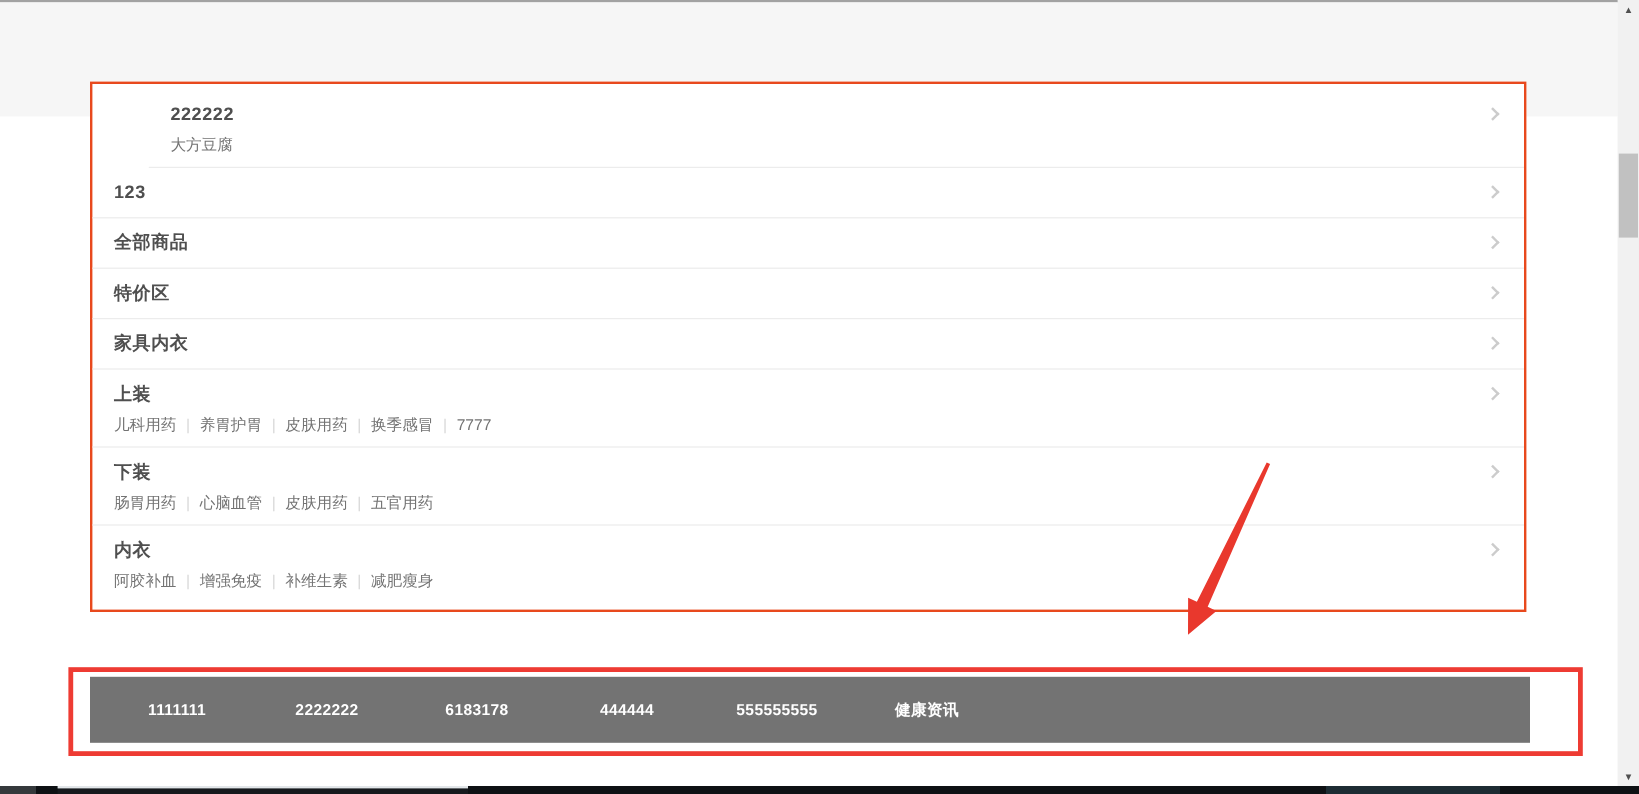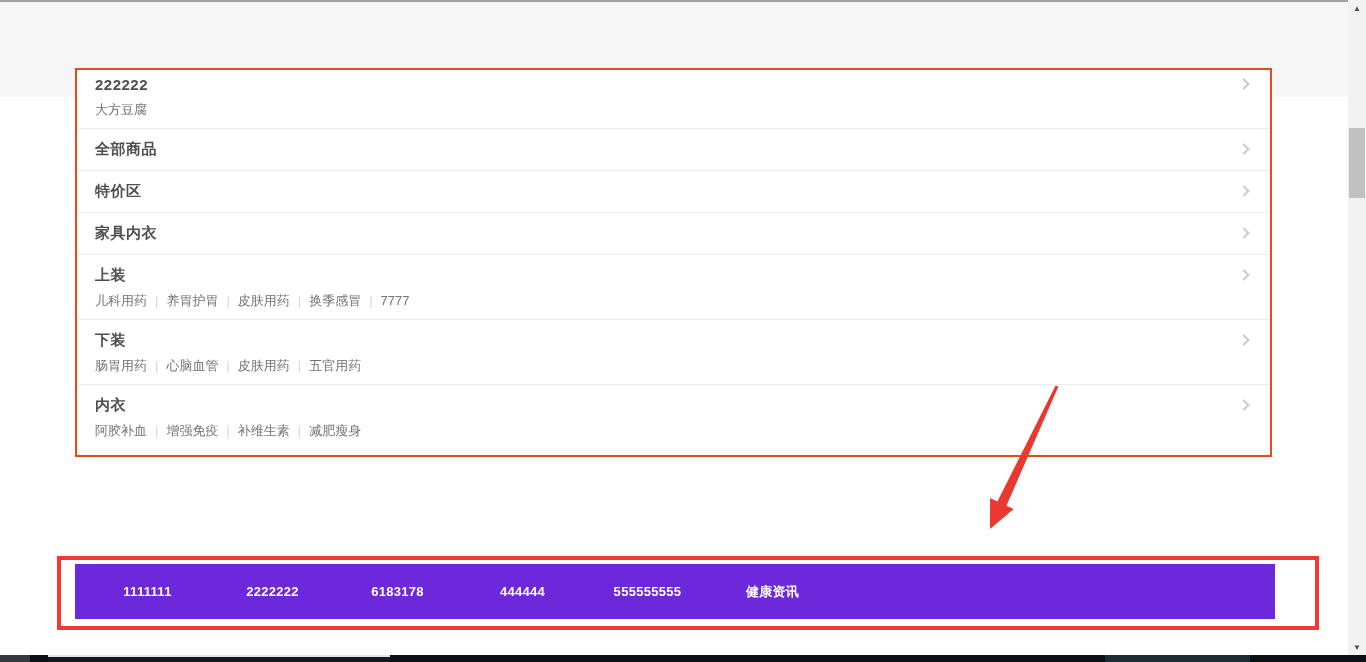--- a/index.html
+++ b/index.html
@@ -7,34 +7,34 @@
     font-family:"Liberation Sans","DejaVu Sans",sans-serif; }
   .stage { position:relative; width:1366px; height:662px; background:#fff; overflow:hidden; }
 
   .top-line { position:absolute; left:0; top:0; width:1366px; height:2px; background:#a2a2a2; }
   .gray-band { position:absolute; left:0; top:2px; width:1348px; height:95px; background:#f6f6f6; }
 
   
   .panel { position:absolute; left:75px; top:68px; width:1197px; background:#fff;
     border:2px solid #e8491d; padding-bottom:6px; }
   .section { padding:9px 18px 10px 18px; border-bottom:1px solid #ececec; }
-  .section.first { padding-top:3px; }
+  .section.first { padding-top:14px;margin-left:47px; }
   .section.with-subs { padding-bottom:9px; }
   .section:last-child { border-bottom:none; }
   .title-row { display:flex; align-items:center; justify-content:space-between; height:22px; cursor:pointer; }
   .cat-title { font-size:15px; font-weight:bold; color:#4f4f4f; letter-spacing:0.5px; }
   .chev { width:8px; height:8px; border-top:2px solid #ccc; border-right:2px solid #ccc;
     transform:rotate(45deg); margin-right:4px; flex:0 0 auto; }
   .links { margin-top:6px; height:18px; line-height:18px; font-size:13px; }
   .cat-link { color:#737373; text-decoration:none; cursor:pointer; }
   .sep { color:#d8d8d8; margin:0 8px; }
 
   
   .bottom-bar { position:absolute; left:75px; top:564px; width:1200px; height:55px;
-    background:#6d28d9; display:flex; align-items:center; padding-left:10px; }
+    background:#737373; display:flex; align-items:center; padding-left:10px; }
   .nav-item { width:125px; text-align:center; color:#fff; font-size:13px; font-weight:bold;
     cursor:pointer; letter-spacing:0.3px; }
 
   
   .ann-rect { position:absolute; left:57px; top:556px; width:1262px; height:74px;
     border:4px solid #ee3b33; pointer-events:none; }
   .ann-arrow { position:absolute; left:0; top:0; width:1366px; height:662px; pointer-events:none; }
 
   
   .scrollbar { position:absolute; right:0; top:0; width:18px; height:656px; background:#f1f1f1; }
@@ -58,20 +58,26 @@
   <div class="gray-band"></div>
 
   <div class="panel">
     <div id="category-list">
         <div class="section first with-subs">
           <div class="title-row">
             <span class="cat-title">222222</span>
             <span class="chev"></span>
           </div>
           <div class="links"><a class="cat-link">大方豆腐</a></div>
+        </div>
+        <div class="section">
+          <div class="title-row">
+            <span class="cat-title">123</span>
+            <span class="chev"></span>
+          </div>
         </div>
         <div class="section">
           <div class="title-row">
             <span class="cat-title">全部商品</span>
             <span class="chev"></span>
           </div>
         </div>
         <div class="section">
           <div class="title-row">
             <span class="cat-title">特价区</span>

